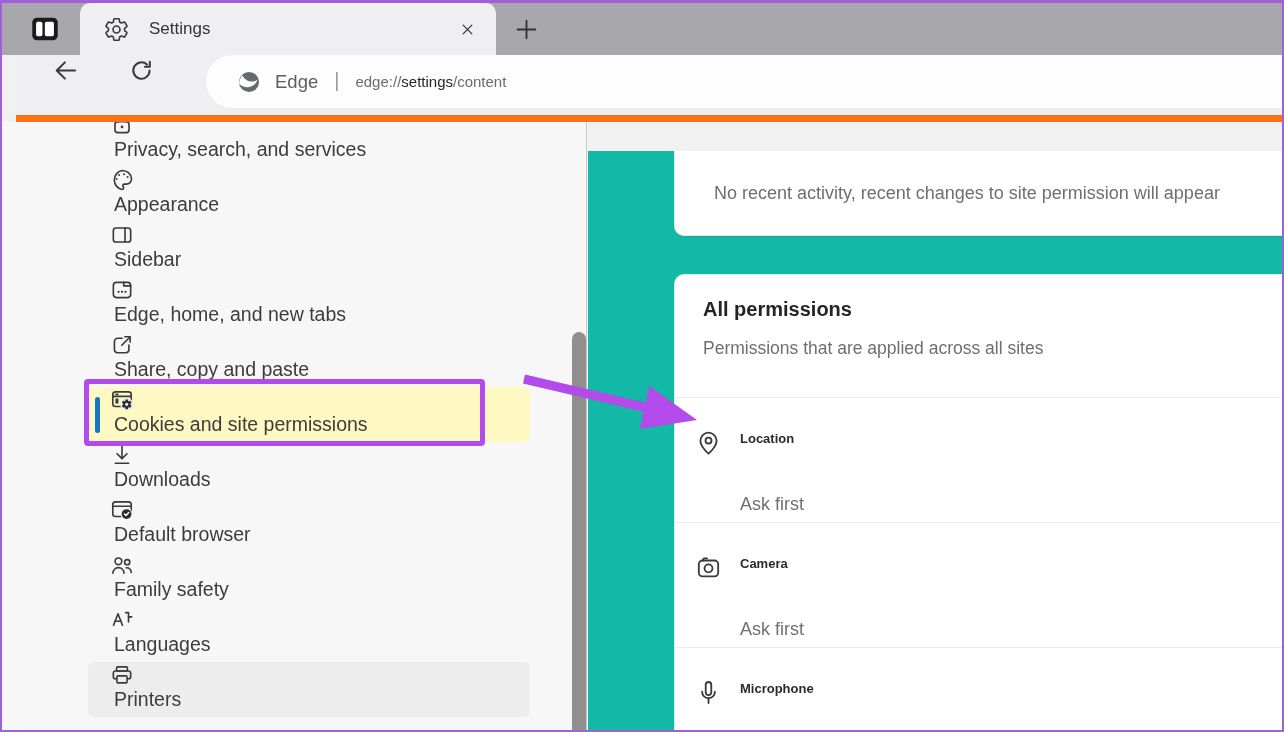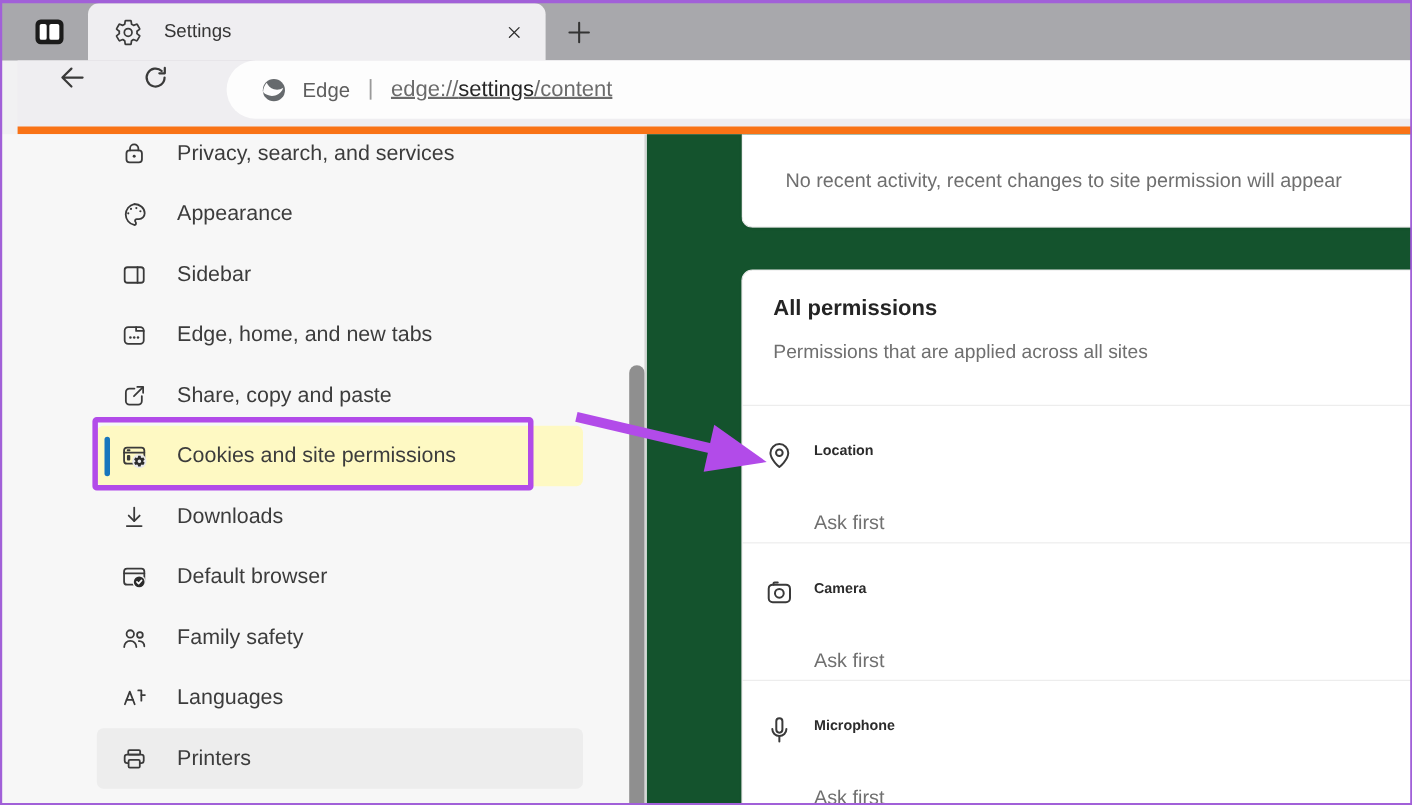--- a/index.html
+++ b/index.html
@@ -23,41 +23,41 @@
 
   
   .toolbar { position:absolute; left:16px; top:55px; width:1284px; height:67px; background:#efeef1; border-bottom:7px solid #f97316; display:flex; align-items:flex-start; }
   .nav-btn { width:30px; height:30px; margin-left:34px; display:flex; align-items:center; justify-content:center; color:#3a3a3a; }
   .nav-btn.reload { margin-left:46px; }
   .nav-btn svg { width:27px; height:27px; }
   .omnibox { margin-left:50px; height:53px; flex:1; background:#fdfdfd; border-radius:27px 0 0 27px; display:flex; align-items:center; padding-left:30px; overflow:hidden; }
   .omni-logo svg { width:26px; height:26px; display:block; }
   .omni-site { margin-left:13px; font-size:18.5px; color:#5e5e5e; }
   .omni-sep { margin:0 16px; color:#9a9a9a; font-size:20px; font-weight:300; transform:translateY(-1px); }
-  .omni-url { font-size:20px; color:#6b6b6b; white-space:nowrap;text-decoration:underline; }
+  .omni-url { font-size:15px; color:#6b6b6b; white-space:nowrap; }
   .omni-url .hl { color:#262626; }
 
   
   .content { position:absolute; left:0; top:122px; width:1284px; height:610px; display:flex; }
 
   
   .sidebar { position:relative; width:588px; height:610px; background:#f7f7f7; overflow:hidden; flex:none; }
   .nav-list { position:absolute; left:88px; top:-10px; width:442px; }
-  .nav-item { position:relative; height:55px; display:flex; align-items:center; border-radius:6px; }
+  .nav-item { position:relative; height:55px; display:flex; align-items:flex-start; border-radius:6px;flex-direction:column; }
   .nav-item.selected { background:#fef9c3; }
   .nav-item.hovered { background:#ededed; }
   .nav-item .indicator { position:absolute; left:7px; top:50%; transform:translateY(-50%); width:5px; height:36px; border-radius:3px; background:#1876bd; }
   .nav-icon { width:26px; height:26px; margin-left:21px; display:flex; align-items:center; justify-content:center; flex:none; }
   .nav-icon svg { width:26px; height:26px; }
   .nav-label { margin-left:26px; font-size:19.5px; color:#3c3c3c; white-space:nowrap; }
   .pane-divider { position:absolute; right:1px; top:0; width:1.5px; height:100%; background:#c7c7c7; }
   .scroll-thumb { position:absolute; left:572px; top:210px; width:14px; height:400px; background:#8f8f8f; border-radius:8px 8px 0 0; }
 
   
-  .main { position:relative; flex:1; background:#14532d; overflow:hidden; }
+  .main { position:relative; flex:1; background:#14b8a6; overflow:hidden;margin-top:29px; }
   .card { position:absolute; background:#fff; border:1px solid #e7e7e7; box-shadow:0 1px 2px rgba(0,0,0,.05); }
   .card.recent { left:86px; right:-12px; top:0; height:85px; border-top:none; border-radius:0 0 10px 10px; display:flex; align-items:center; padding-left:39px; }
   .recent-text { font-size:18px; color:#6f6f6f; white-space:nowrap; }
   .card.perms { left:86px; right:-12px; top:123px; bottom:-12px; border-radius:10px 0 0 0; }
   .perm-header { position:absolute; left:0; right:0; top:0; height:122px; padding:23px 0 0 28px; }
   .perm-title { font-size:20px; font-weight:700; color:#242424; }
   .perm-subtitle { margin-top:17px; font-size:17.5px; color:#6f6f6f; }
   .perm-rows { position:absolute; left:0; right:0; top:122px; }
   .perm-row { position:relative; height:125px; border-top:1px solid #ebebeb; }
   .perm-icon { position:absolute; left:17px; top:28px; width:32px; height:32px; display:flex; align-items:center; justify-content:center; }

